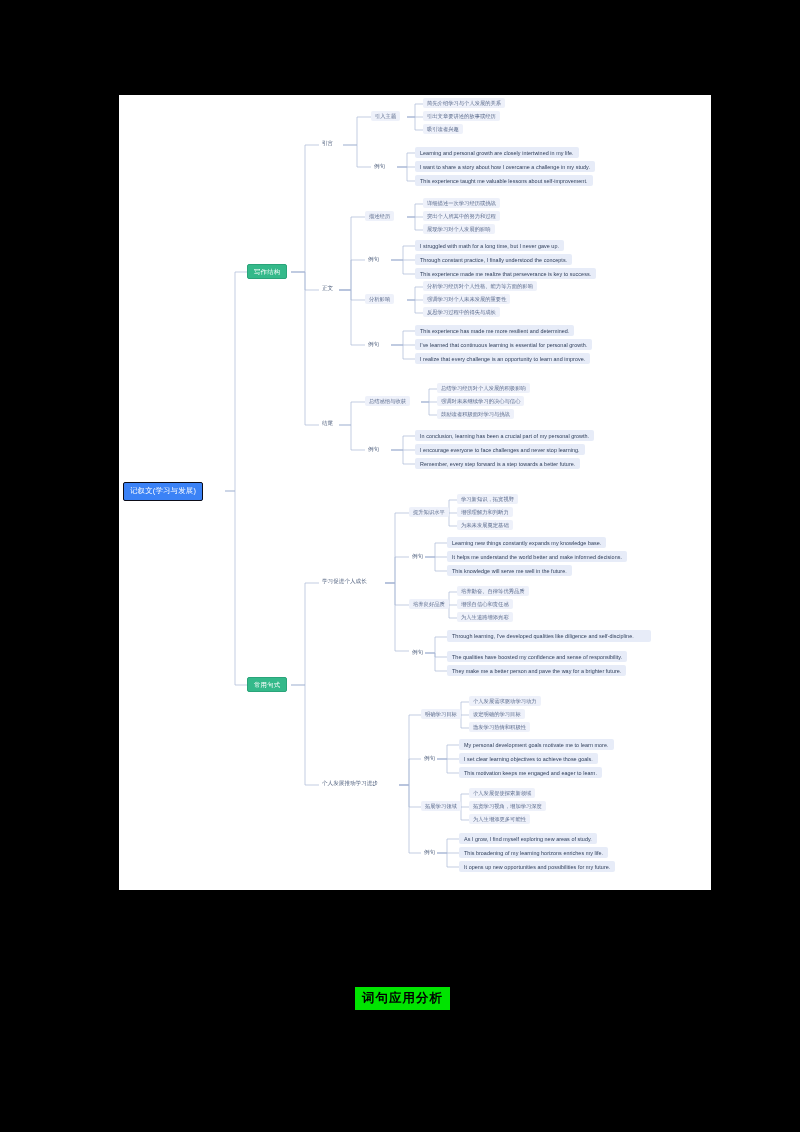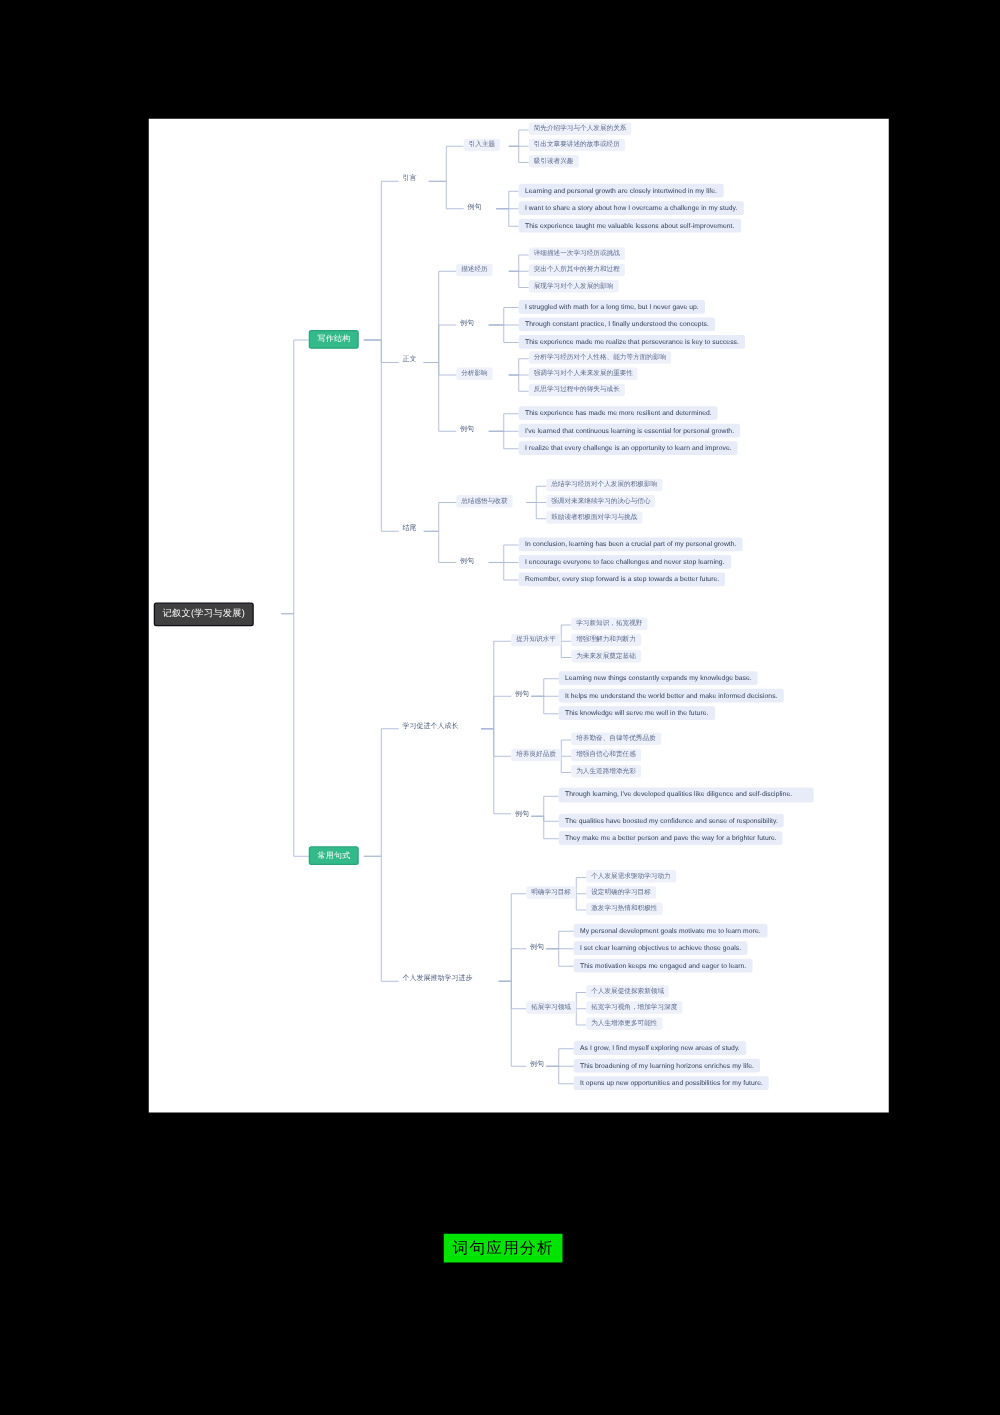--- a/index.html
+++ b/index.html
@@ -23,21 +23,21 @@
   
   .node {
     position: absolute;
     white-space: nowrap;
     line-height: 1.15;
     border-radius: 2px;
   }
 
   
   .node.root {
-    background: #404040;
+    background: #3b82f6;
     color: #ffffff;
     border: 1px solid #0d0d18;
     font-size: 7.4px;
     padding: 4px 6px;
     letter-spacing: .2px;
   }
 
   
   .node.lvl1 {
     background: #34b98a;
@@ -74,21 +74,21 @@
   }
   .node.leaf.wrap { white-space: normal; line-height: 1.35; }
 
   
   #caption {
     position: absolute;
     left: 355px; top: 987px;
     background: #00e400;
     color: #000000;
     font-size: 12.5px;
-    font-weight: normal;
+    font-weight: bold;
     padding: 3px 7px;
     letter-spacing: 1px;
     font-family: "DejaVu Sans", sans-serif;
   }
 </style>
 </head>
 <body>
 
 <div id="page">
 

